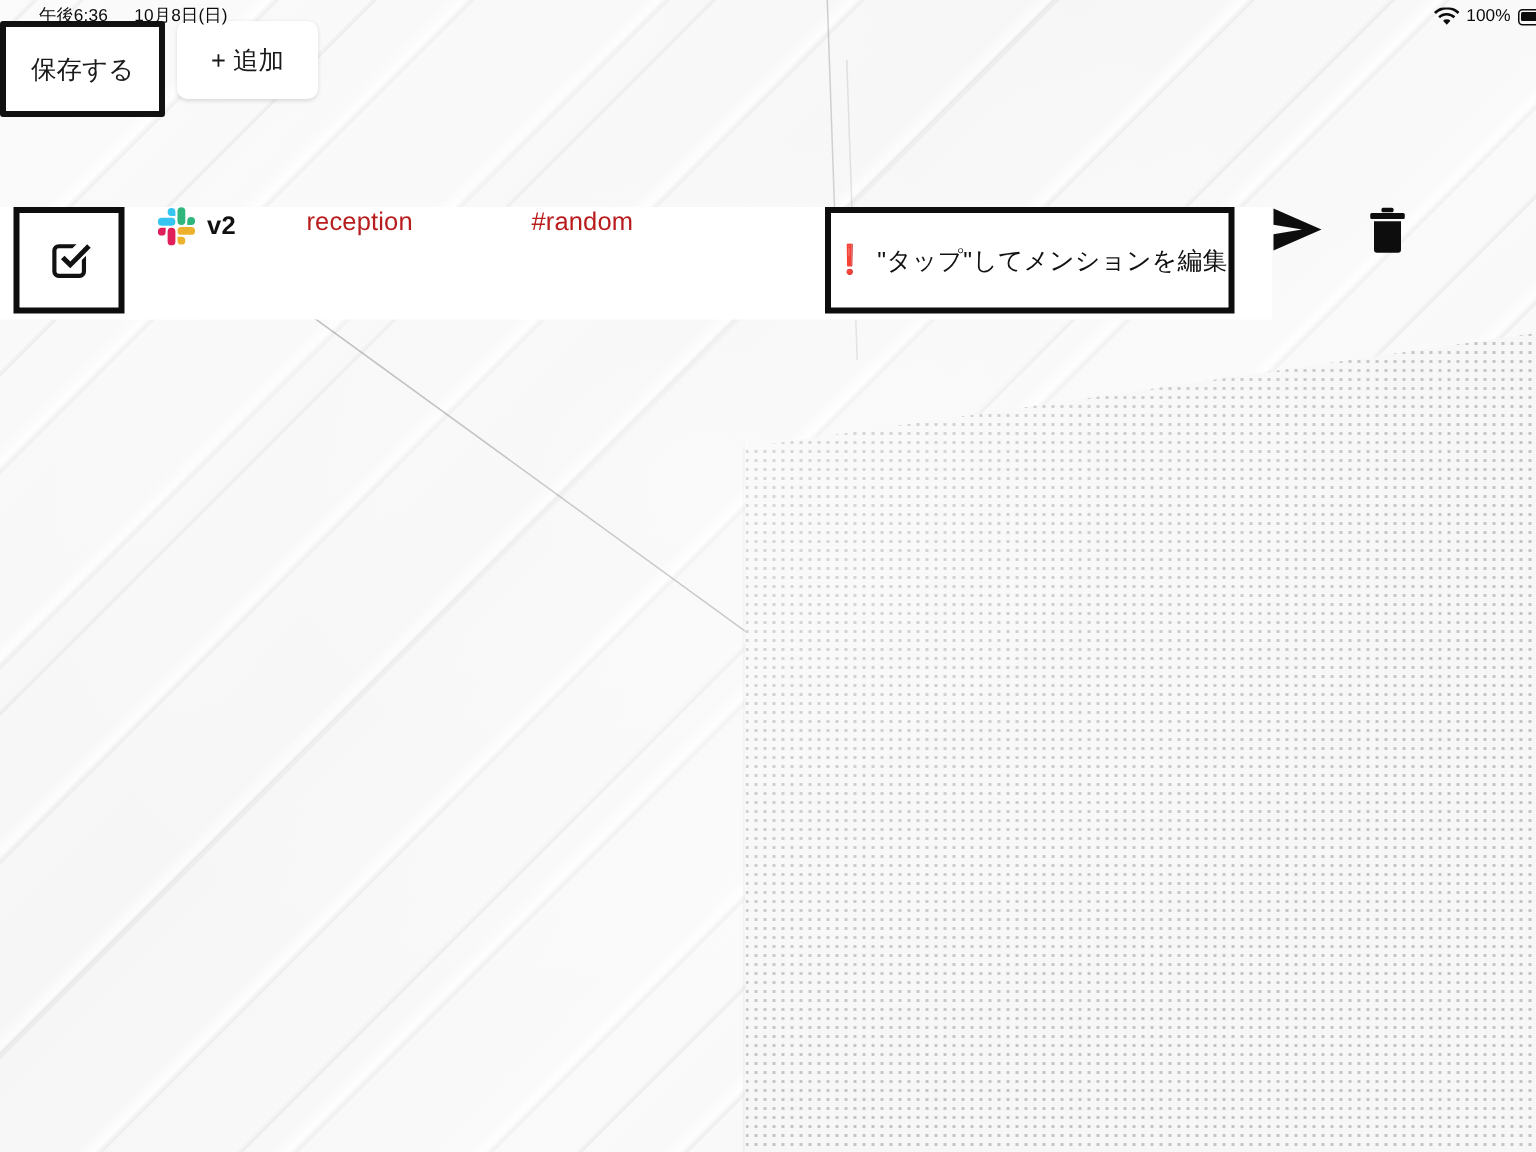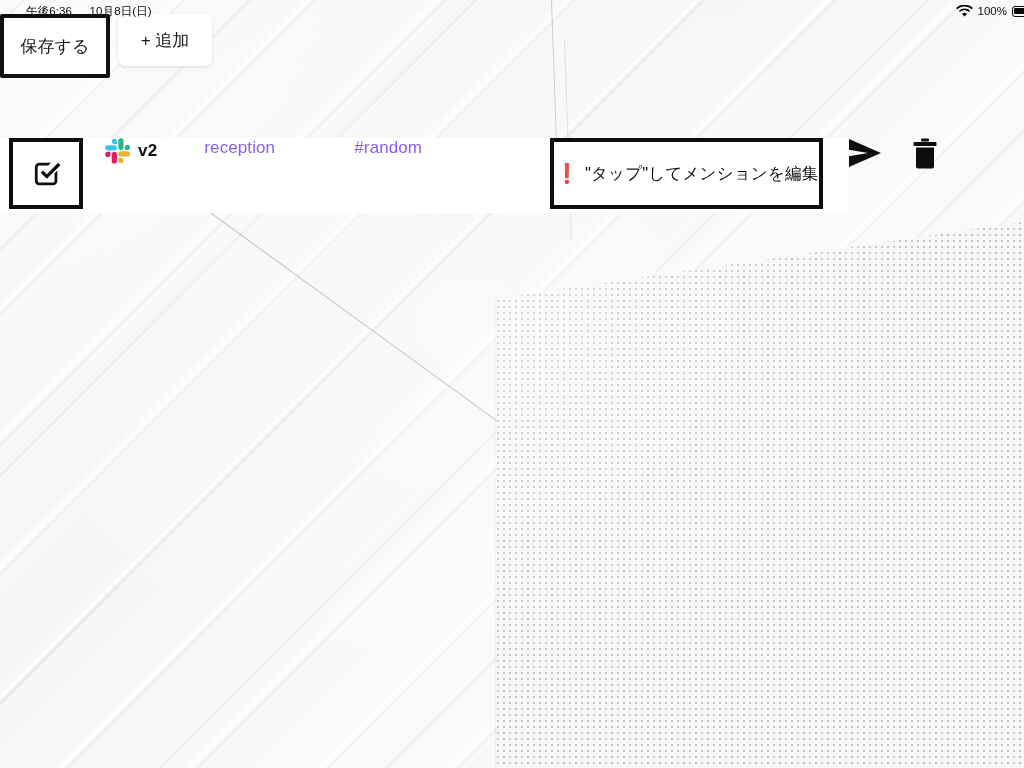--- a/index.html
+++ b/index.html
@@ -159,21 +159,21 @@
   .cb-glyph { width:30px; height:30px; display:block; }
 
   #slack-cell {
     flex:0 0 auto; margin-left:22px;
     display:flex; align-items:center; gap:7px;
   }
   .slack-logo { width:26px; height:26px; display:block; }
   .ver { font-size:17px; font-weight:bold; color:#111; letter-spacing:.2px; }
 
   .tl-text {
-    font-size:17px; color:#8b5cf6; letter-spacing:.1px;
+    font-size:17px; color:#b91c1c; letter-spacing:.1px;
     white-space:nowrap;
   }
   #workspace-cell { flex:0 0 auto; margin-left:47px; width:150px; }
   #channel-cell   { flex:0 0 auto; margin-left:0px;  width:170px; }
 
   #mention-cell {
     width:273px; height:71px; margin-left:26px;
     flex:0 0 auto;
     gap:6px;
   }

